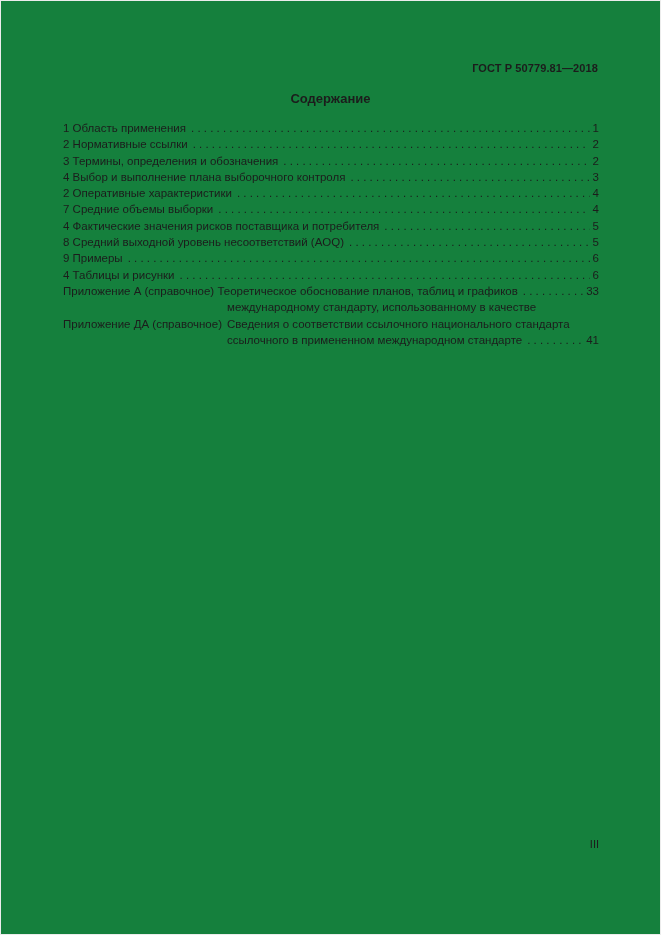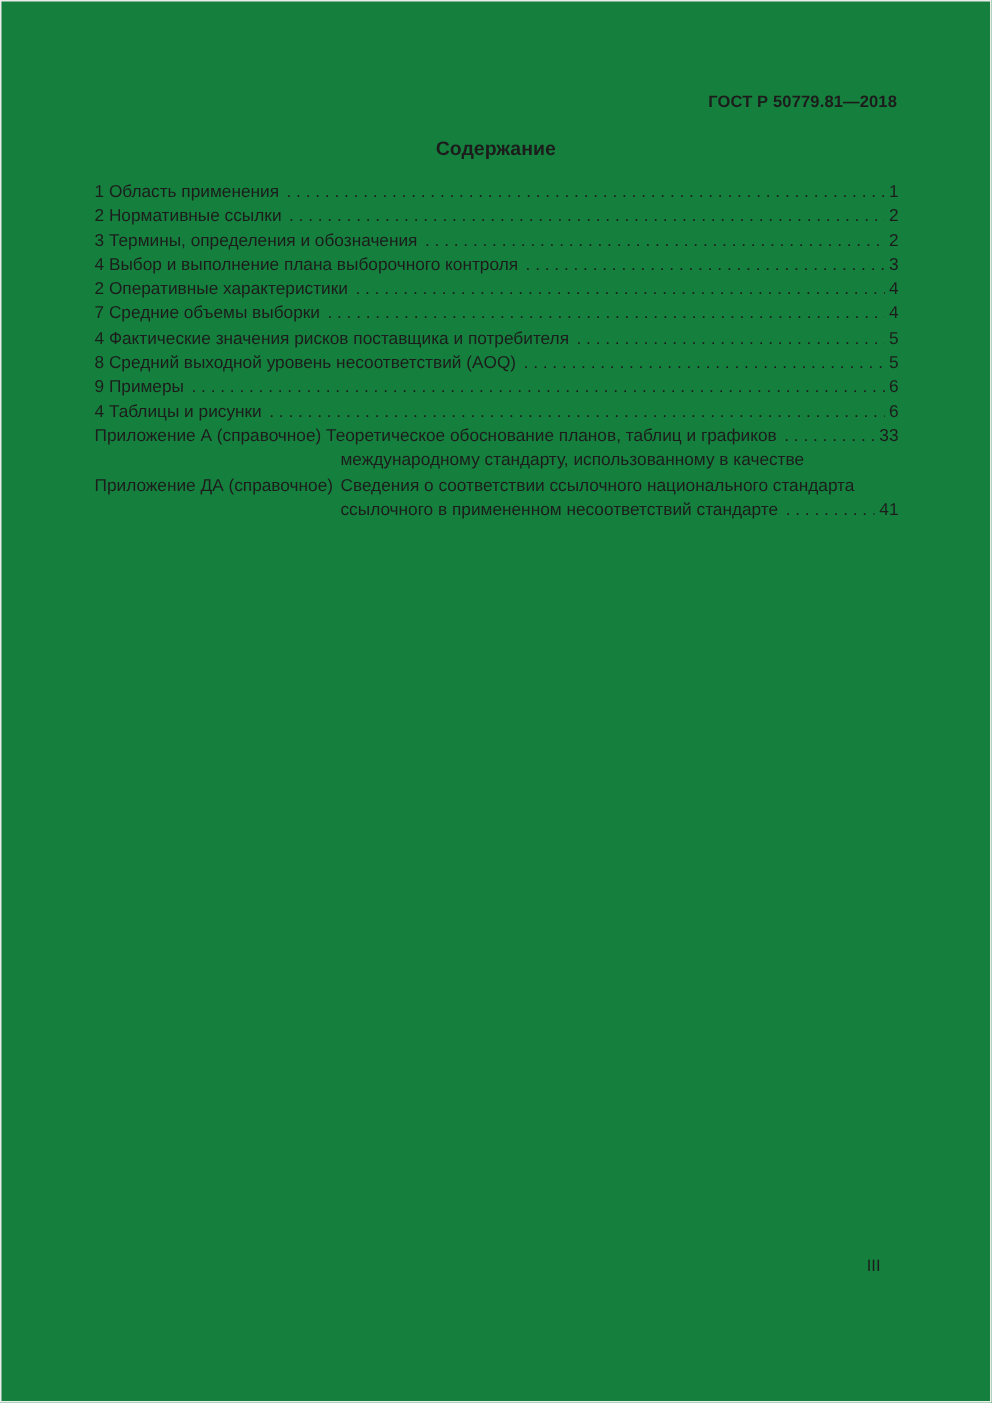--- a/index.html
+++ b/index.html
@@ -76,21 +76,21 @@
   .line-flex {
     display: flex;
     align-items: baseline;
   }
   .line-flex > span:first-child {
     white-space: nowrap;
   }
   .page-number {
     position: absolute;
     top: 838px;
-    right: 74px;
+    right: 62px;
     font-size: 11px;
   }
 </style>
 </head>
 <body>
 
 <div class="page">
 
   <div class="doc-ref">ГОСТ Р 50779.81—2018</div>
 
@@ -163,21 +163,21 @@
       <span class="leader"></span>
       <span class="toc-page">33</span>
     </div>
 
     <div class="toc-row appendix">
       <span class="toc-label">Приложение ДА (справочное)</span>
       <div class="appendix-body">
         <div>международному стандарту, использованному в качестве</div>
         <div>Сведения о соответствии ссылочного национального стандарта</div>
         <div class="line-flex">
-          <span>ссылочного в примененном несоответствий стандарте</span>
+          <span>ссылочного в примененном международном стандарте</span>
           <span class="leader"></span>
           <span class="toc-page">41</span>
         </div>
       </div>
     </div>
 
   </div>
 
   <div class="page-number">III</div>
 

